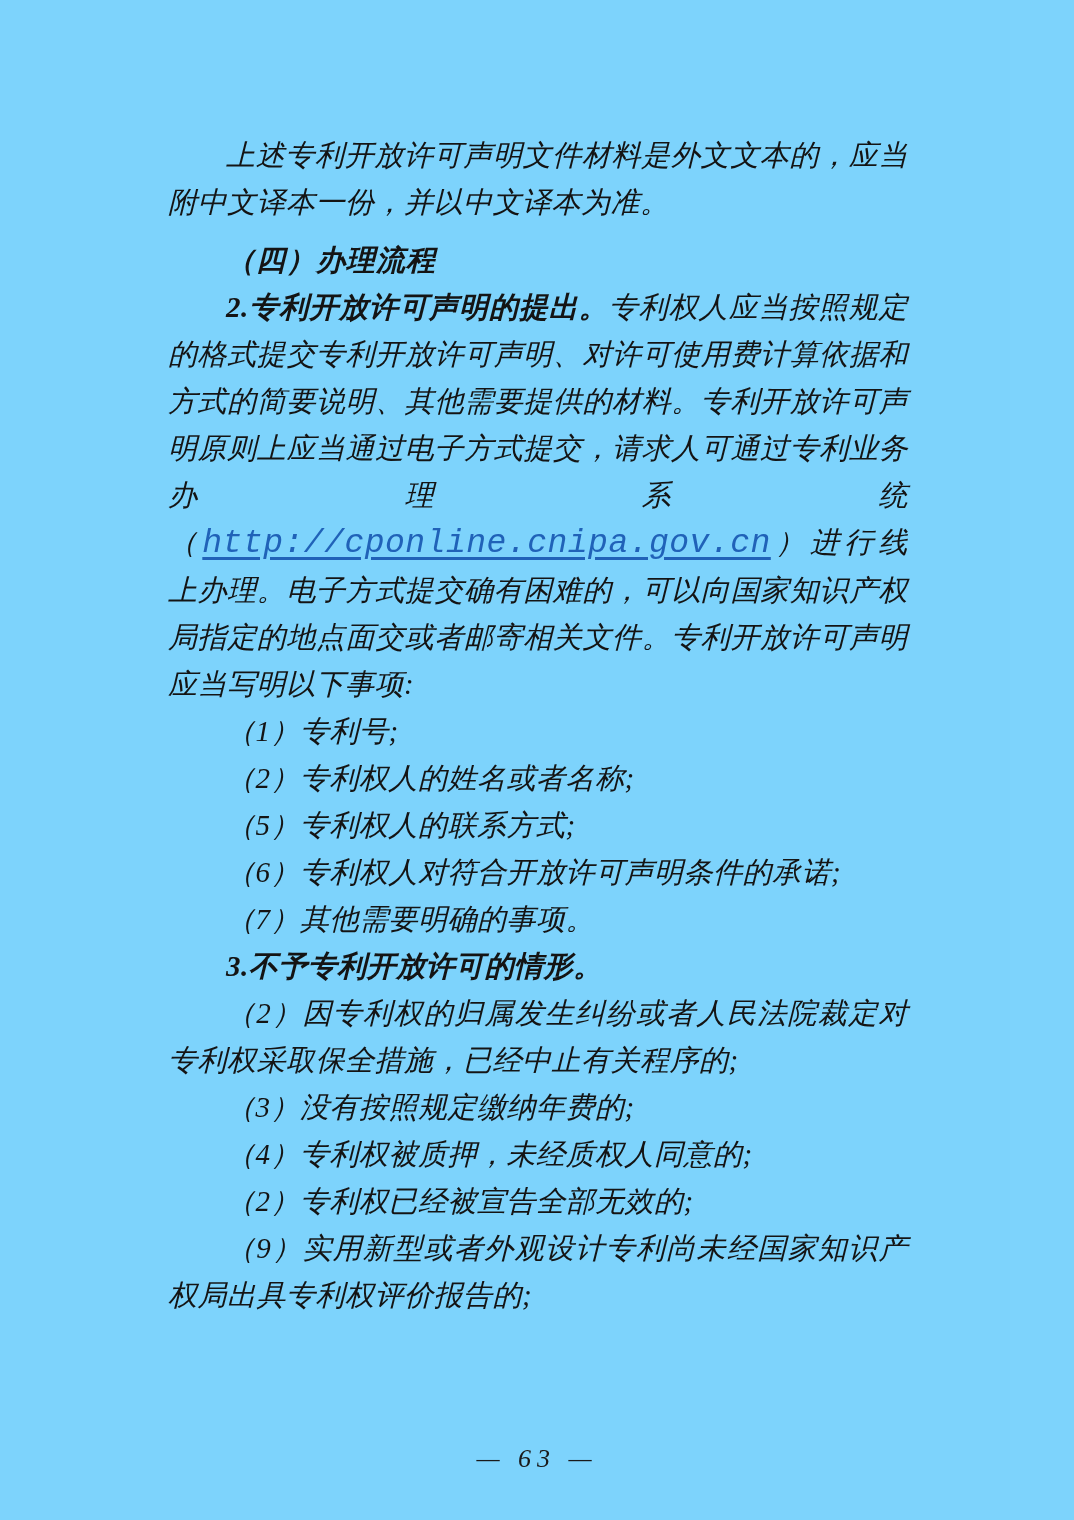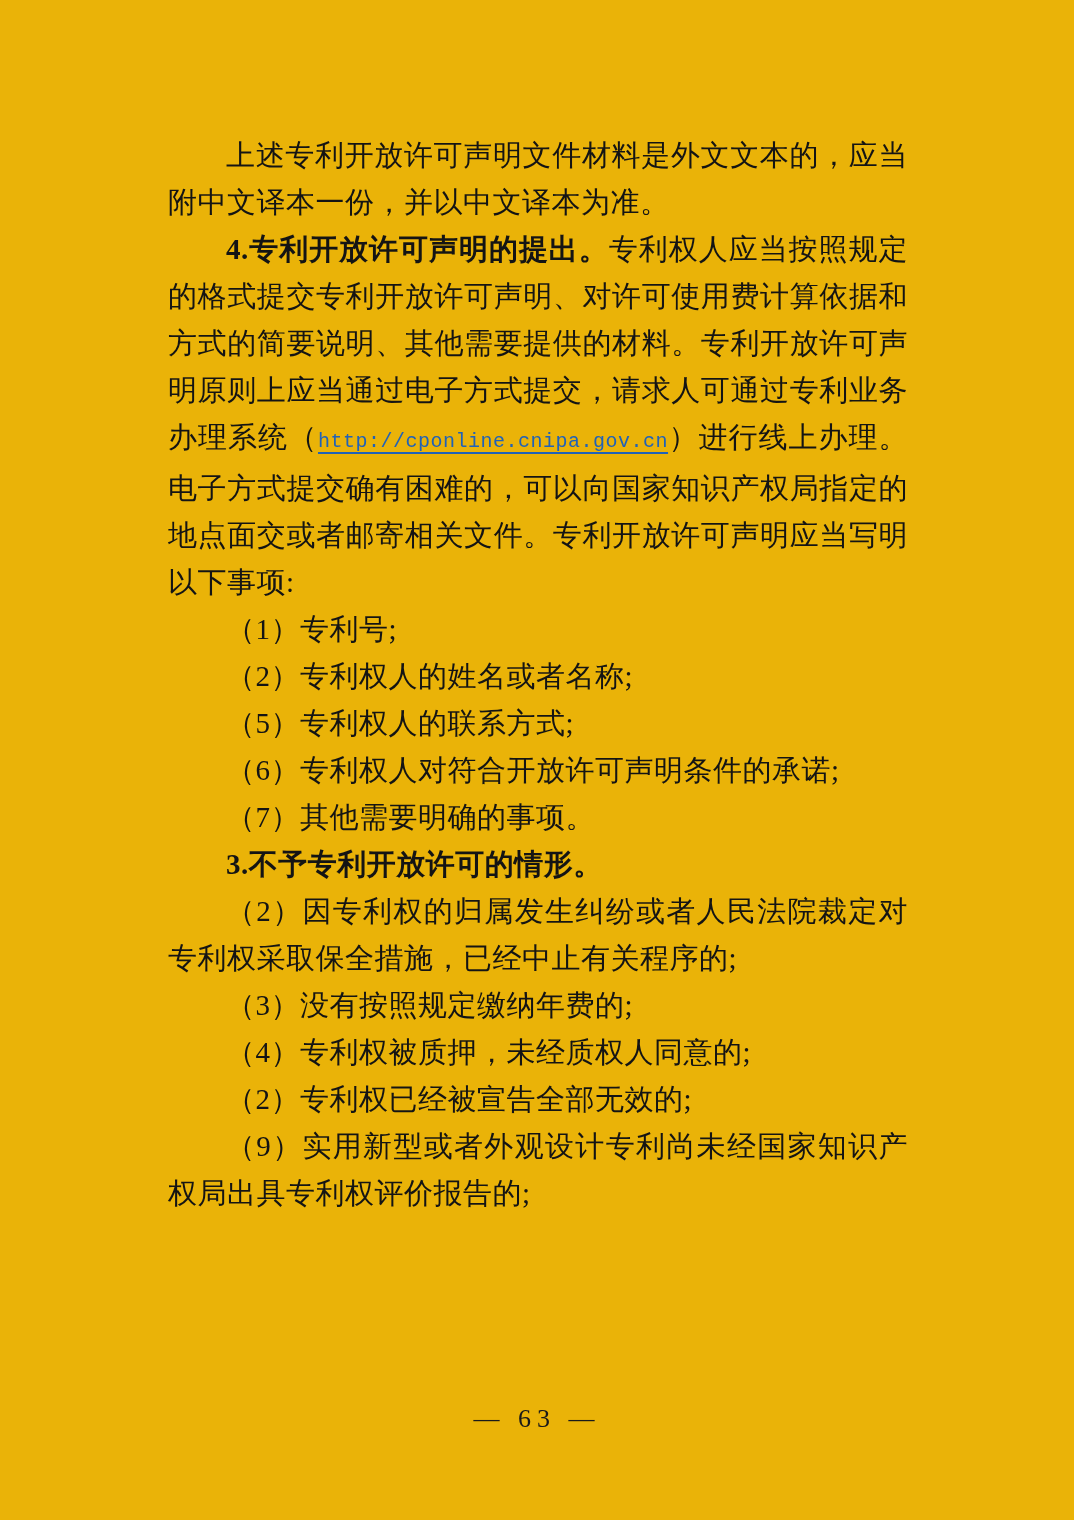--- a/index.html
+++ b/index.html
@@ -4,26 +4,27 @@
 <style>
   html, body {
     margin: 0;
     padding: 0;
     background: #ffffff;
   }
   .page {
     position: relative;
     width: 1074px;
     height: 1520px;
-    background: #eab308;
+    background: #7dd3fc;
     box-sizing: border-box;
     padding: 132px 166px 0 168px;
     font-family: "Liberation Serif", "DejaVu Serif", serif;
     color: #141414;
     overflow: hidden;
+    font-style: italic;
   }
   .para {
     margin: 0;
     font-size: 29px;
     line-height: 47px;
     text-align: justify;
     text-justify: inter-ideograph;
     letter-spacing: 0.5px;
   }
   .indent {
@@ -36,46 +37,47 @@
     font-weight: bold;
     text-indent: 58px;
     letter-spacing: 1px;
   }
   .lead {
     font-weight: bold;
     letter-spacing: 0.5px;
   }
   .link {
     font-family: "Liberation Mono", "DejaVu Sans Mono", monospace;
-    font-size: 20px;
+    font-size: 33px;
     color: #2062b8;
     text-decoration: underline;
     text-underline-offset: 5px;
     letter-spacing: 0.5px;
   }
   .footer {
     position: absolute;
     left: 0;
-    top: 1404px;
+    top: 1444px;
     width: 100%;
     text-align: center;
     font-size: 26px;
     color: #1a1a1a;
     letter-spacing: 6px;
   }
 </style>
 </head>
 <body>
 
 <div class="page">
 
   <p class="para indent">上述专利开放许可声明文件材料是外文文本的，应当附中文译本一份，并以中文译本为准。</p>
 
+  <h3 class="heading">（四）办理流程</h3>
 
-  <p class="para indent"><span class="lead">4.专利开放许可声明的提出。</span><span>专利权人应当按照规定的格式提交专利开放许可声明、对许可使用费计算依据和方式的简要说明、其他需要提供的材料。专利开放许可声明原则上应当通过电子方式提交，请求人可通过专利业务办理系统（</span><a class="link" href="#">http://cponline.cnipa.gov.cn</a><span>）进行线上办理。电子方式提交确有困难的，可以向国家知识产权局指定的地点面交或者邮寄相关文件。专利开放许可声明应当写明以下事项:</span></p>
+  <p class="para indent"><span class="lead">2.专利开放许可声明的提出。</span><span>专利权人应当按照规定的格式提交专利开放许可声明、对许可使用费计算依据和方式的简要说明、其他需要提供的材料。专利开放许可声明原则上应当通过电子方式提交，请求人可通过专利业务办理系统（</span><a class="link" href="#">http://cponline.cnipa.gov.cn</a><span>）进行线上办理。电子方式提交确有困难的，可以向国家知识产权局指定的地点面交或者邮寄相关文件。专利开放许可声明应当写明以下事项:</span></p>
 
   <p class="para indent">（1）专利号;</p>
   <p class="para indent">（2）专利权人的姓名或者名称;</p>
   <p class="para indent">（5）专利权人的联系方式;</p>
   <p class="para indent">（6）专利权人对符合开放许可声明条件的承诺;</p>
   <p class="para indent">（7）其他需要明确的事项。</p>
 
   <p class="para indent"><span class="lead">3.不予专利开放许可的情形。</span></p>
 
   <p class="para indent">（2）因专利权的归属发生纠纷或者人民法院裁定对专利权采取保全措施，已经中止有关程序的;</p>

